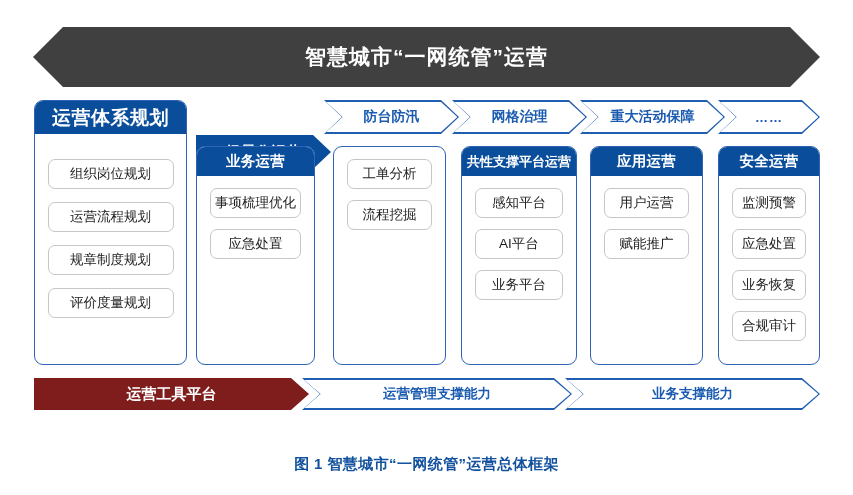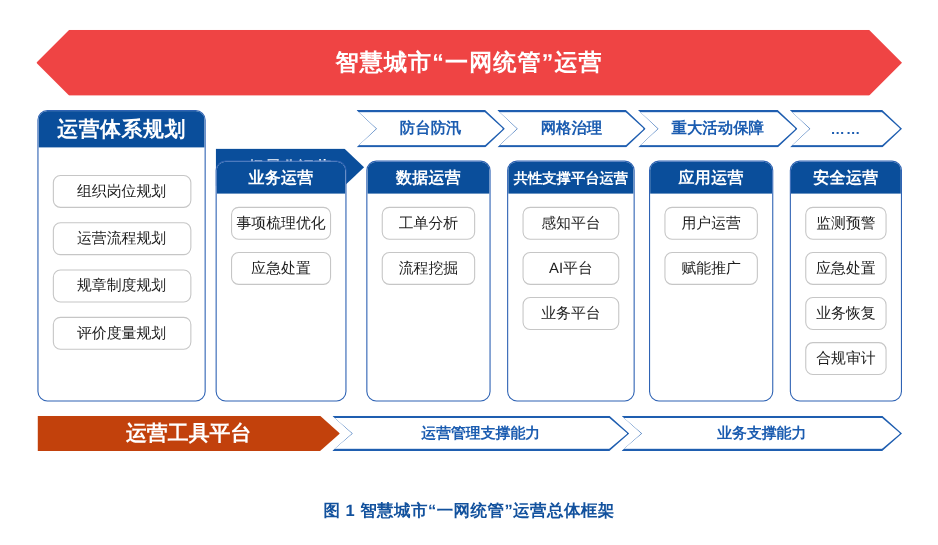--- a/index.html
+++ b/index.html
@@ -8,21 +8,21 @@
     background:#ffffff;
     font-family:"Liberation Sans","DejaVu Sans",sans-serif;
     overflow:hidden;
     position:relative;
   }
   .stage{position:absolute;left:0;top:0;width:853px;height:495px;}
 
   
   .title-banner{
     position:absolute;left:33px;top:27px;width:787px;height:60px;
-    background:#ef4444;
+    background:#404040;
     -webkit-clip-path:polygon(0 50%, 30px 0, 757px 0, 787px 50%, 757px 100%, 30px 100%);
     clip-path:polygon(0 50%, 30px 0, 757px 0, 787px 50%, 757px 100%, 30px 100%);
     display:flex;align-items:center;justify-content:center;
   }
   .title-banner .txt{
     color:#ffffff;font-size:21px;font-weight:bold;letter-spacing:1px;
   }
 
   
   .plan-col{
@@ -83,25 +83,25 @@
   }
   .op-col.narrowhd .hd{font-size:13px;letter-spacing:0;}
   .op-col .body{
     padding:12px 10px;display:flex;flex-direction:column;gap:11px;align-items:center;
   }
   .op-col .pill{width:calc(100% - 6px);}
 
   
   .tool-row{position:absolute;left:34px;top:378px;width:786px;height:32px;}
   .tool-solid{
-    position:absolute;left:0;top:0;width:275px;height:32px;background:#c2410c;
+    position:absolute;left:0;top:0;width:275px;height:32px;background:#7f1d1d;
     -webkit-clip-path:polygon(0 0, 257px 0, 275px 50%, 257px 100%, 0 100%);
     clip-path:polygon(0 0, 257px 0, 275px 50%, 257px 100%, 0 100%);
     display:flex;align-items:center;justify-content:center;
-    color:#fff;font-size:19px;font-weight:bold;
+    color:#fff;font-size:15px;font-weight:bold;
   }
   .tool-row .chev{height:32px;font-size:13.5px;}
 
   
   .caption{
     position:absolute;left:0;top:455px;width:853px;text-align:center;
     color:#12519d;font-size:15px;font-weight:bold;letter-spacing:.4px;
   }
 </style>
 </head>
@@ -147,21 +147,20 @@
 
   <div class="op-col" style="left:196px;width:119px;">
     <div class="hd">业务运营</div>
     <div class="body">
       <div class="pill">事项梳理优化</div>
       <div class="pill">应急处置</div>
     </div>
   </div>
 
   <div class="op-col" style="left:333px;width:113px;">
-    <div class="hd">数据运营</div>
     <div class="body">
       <div class="pill">工单分析</div>
       <div class="pill">流程挖掘</div>
     </div>
   </div>
 
   <div class="op-col narrowhd" style="left:461px;width:116px;">
     <div class="hd">共性支撑平台运营</div>
     <div class="body">
       <div class="pill">感知平台</div>

